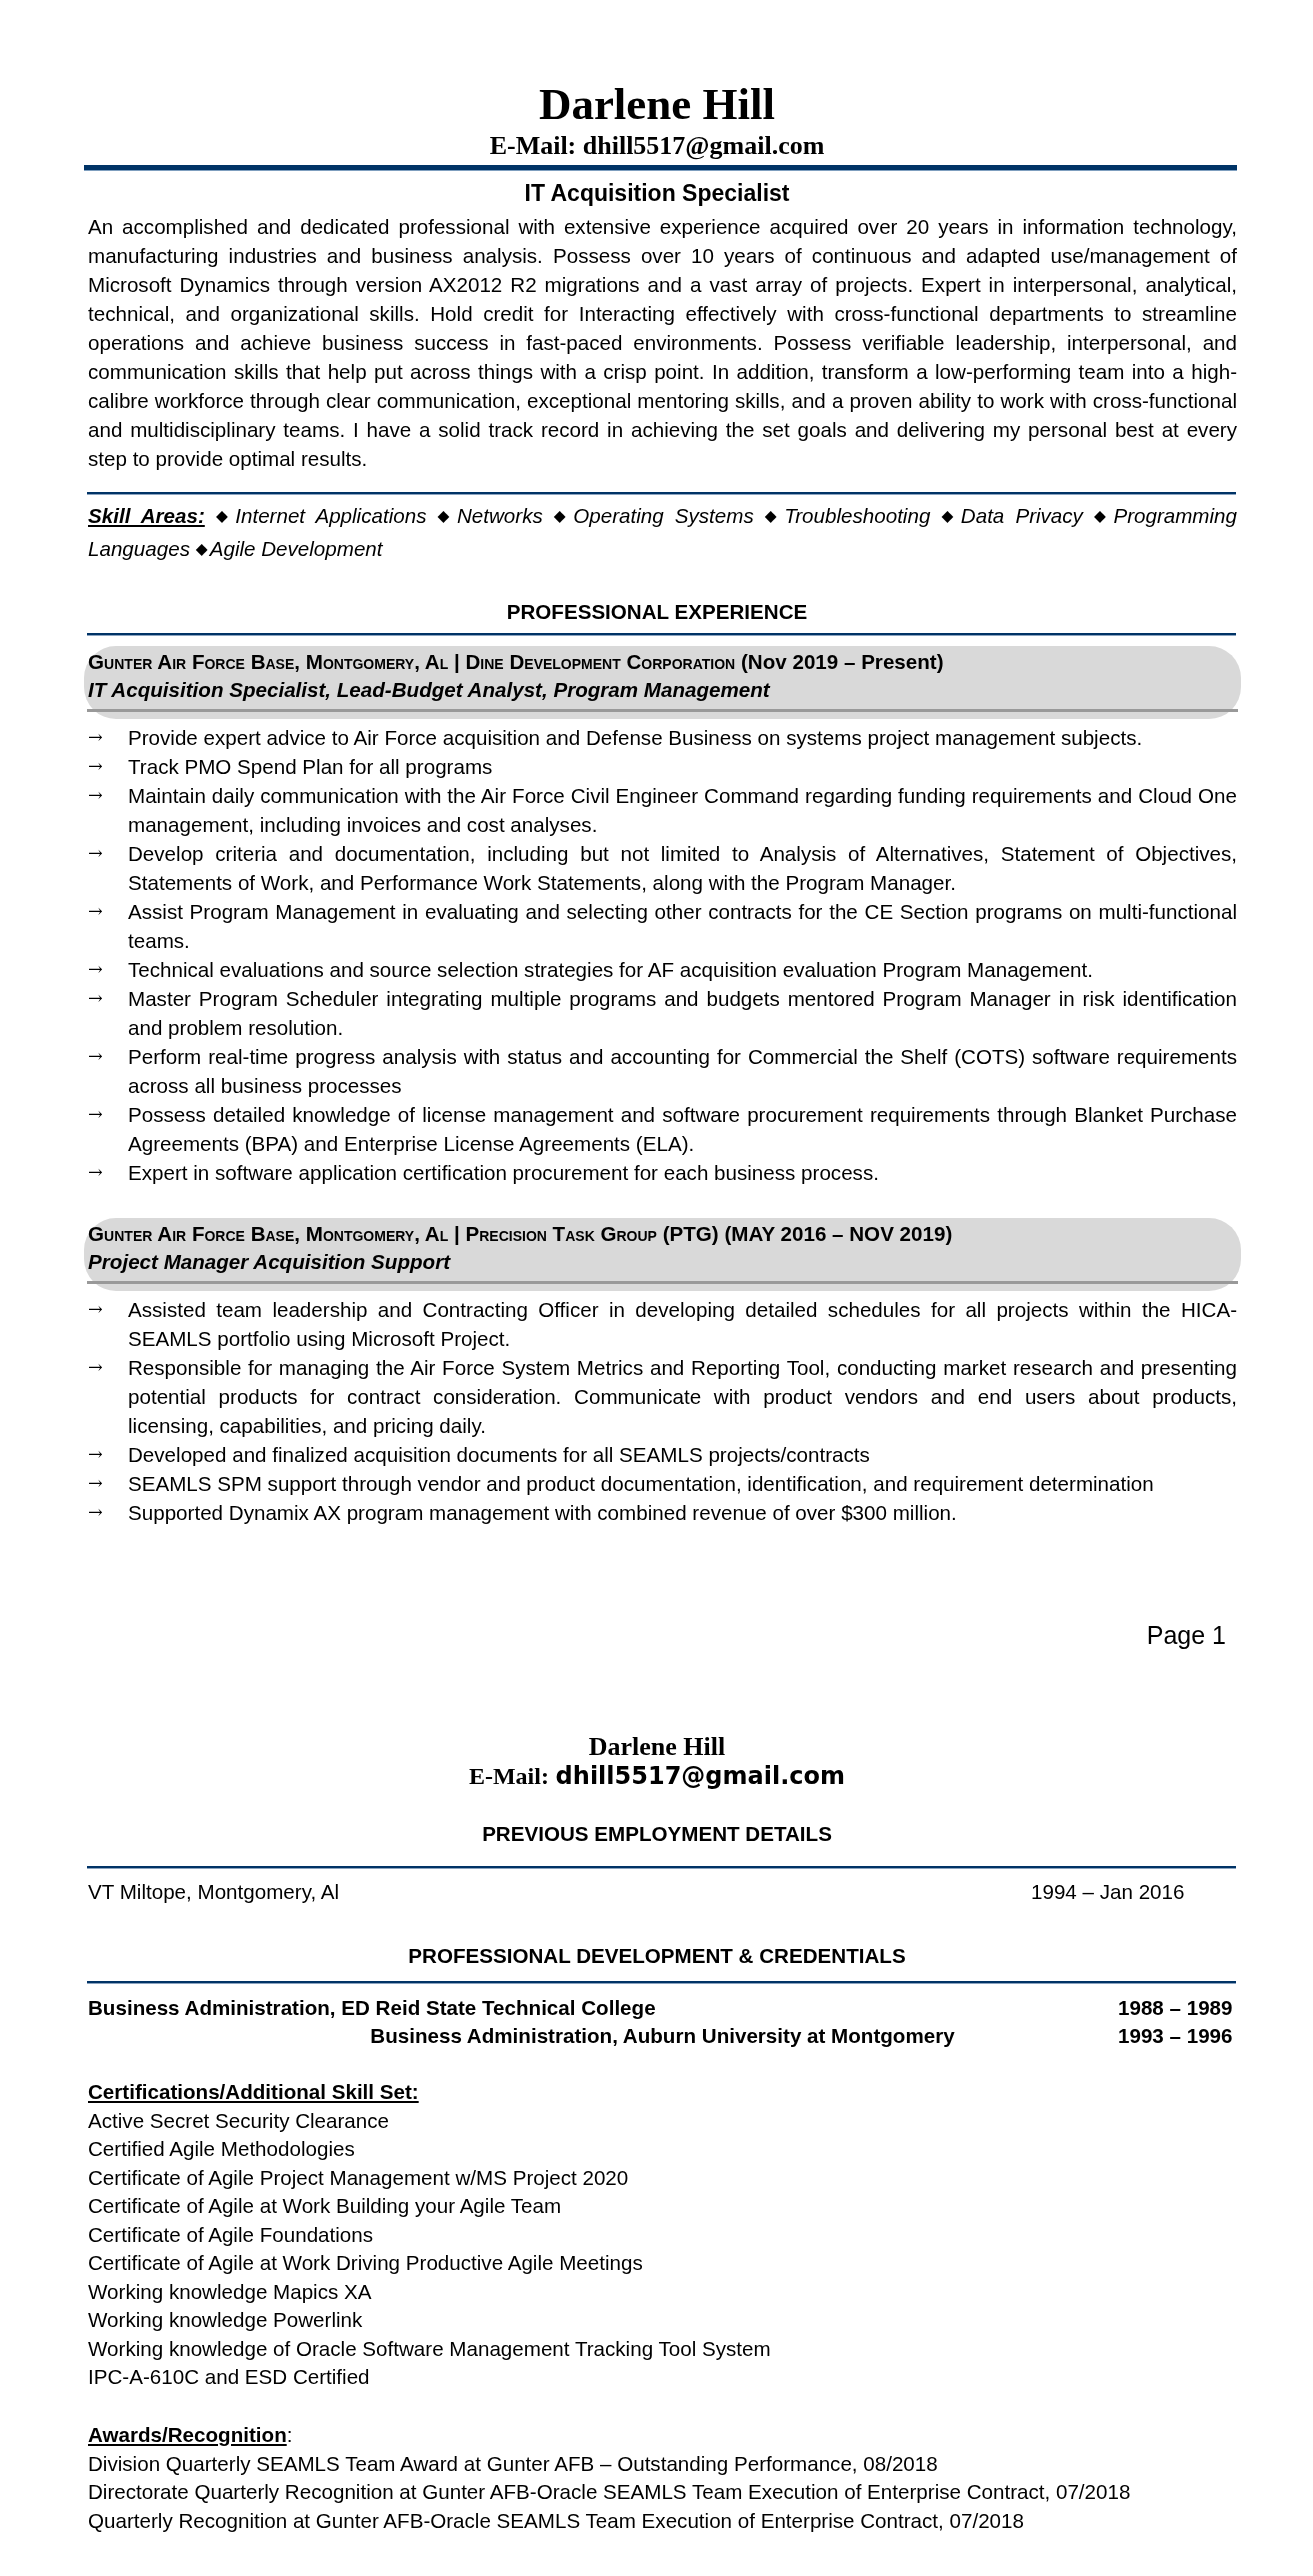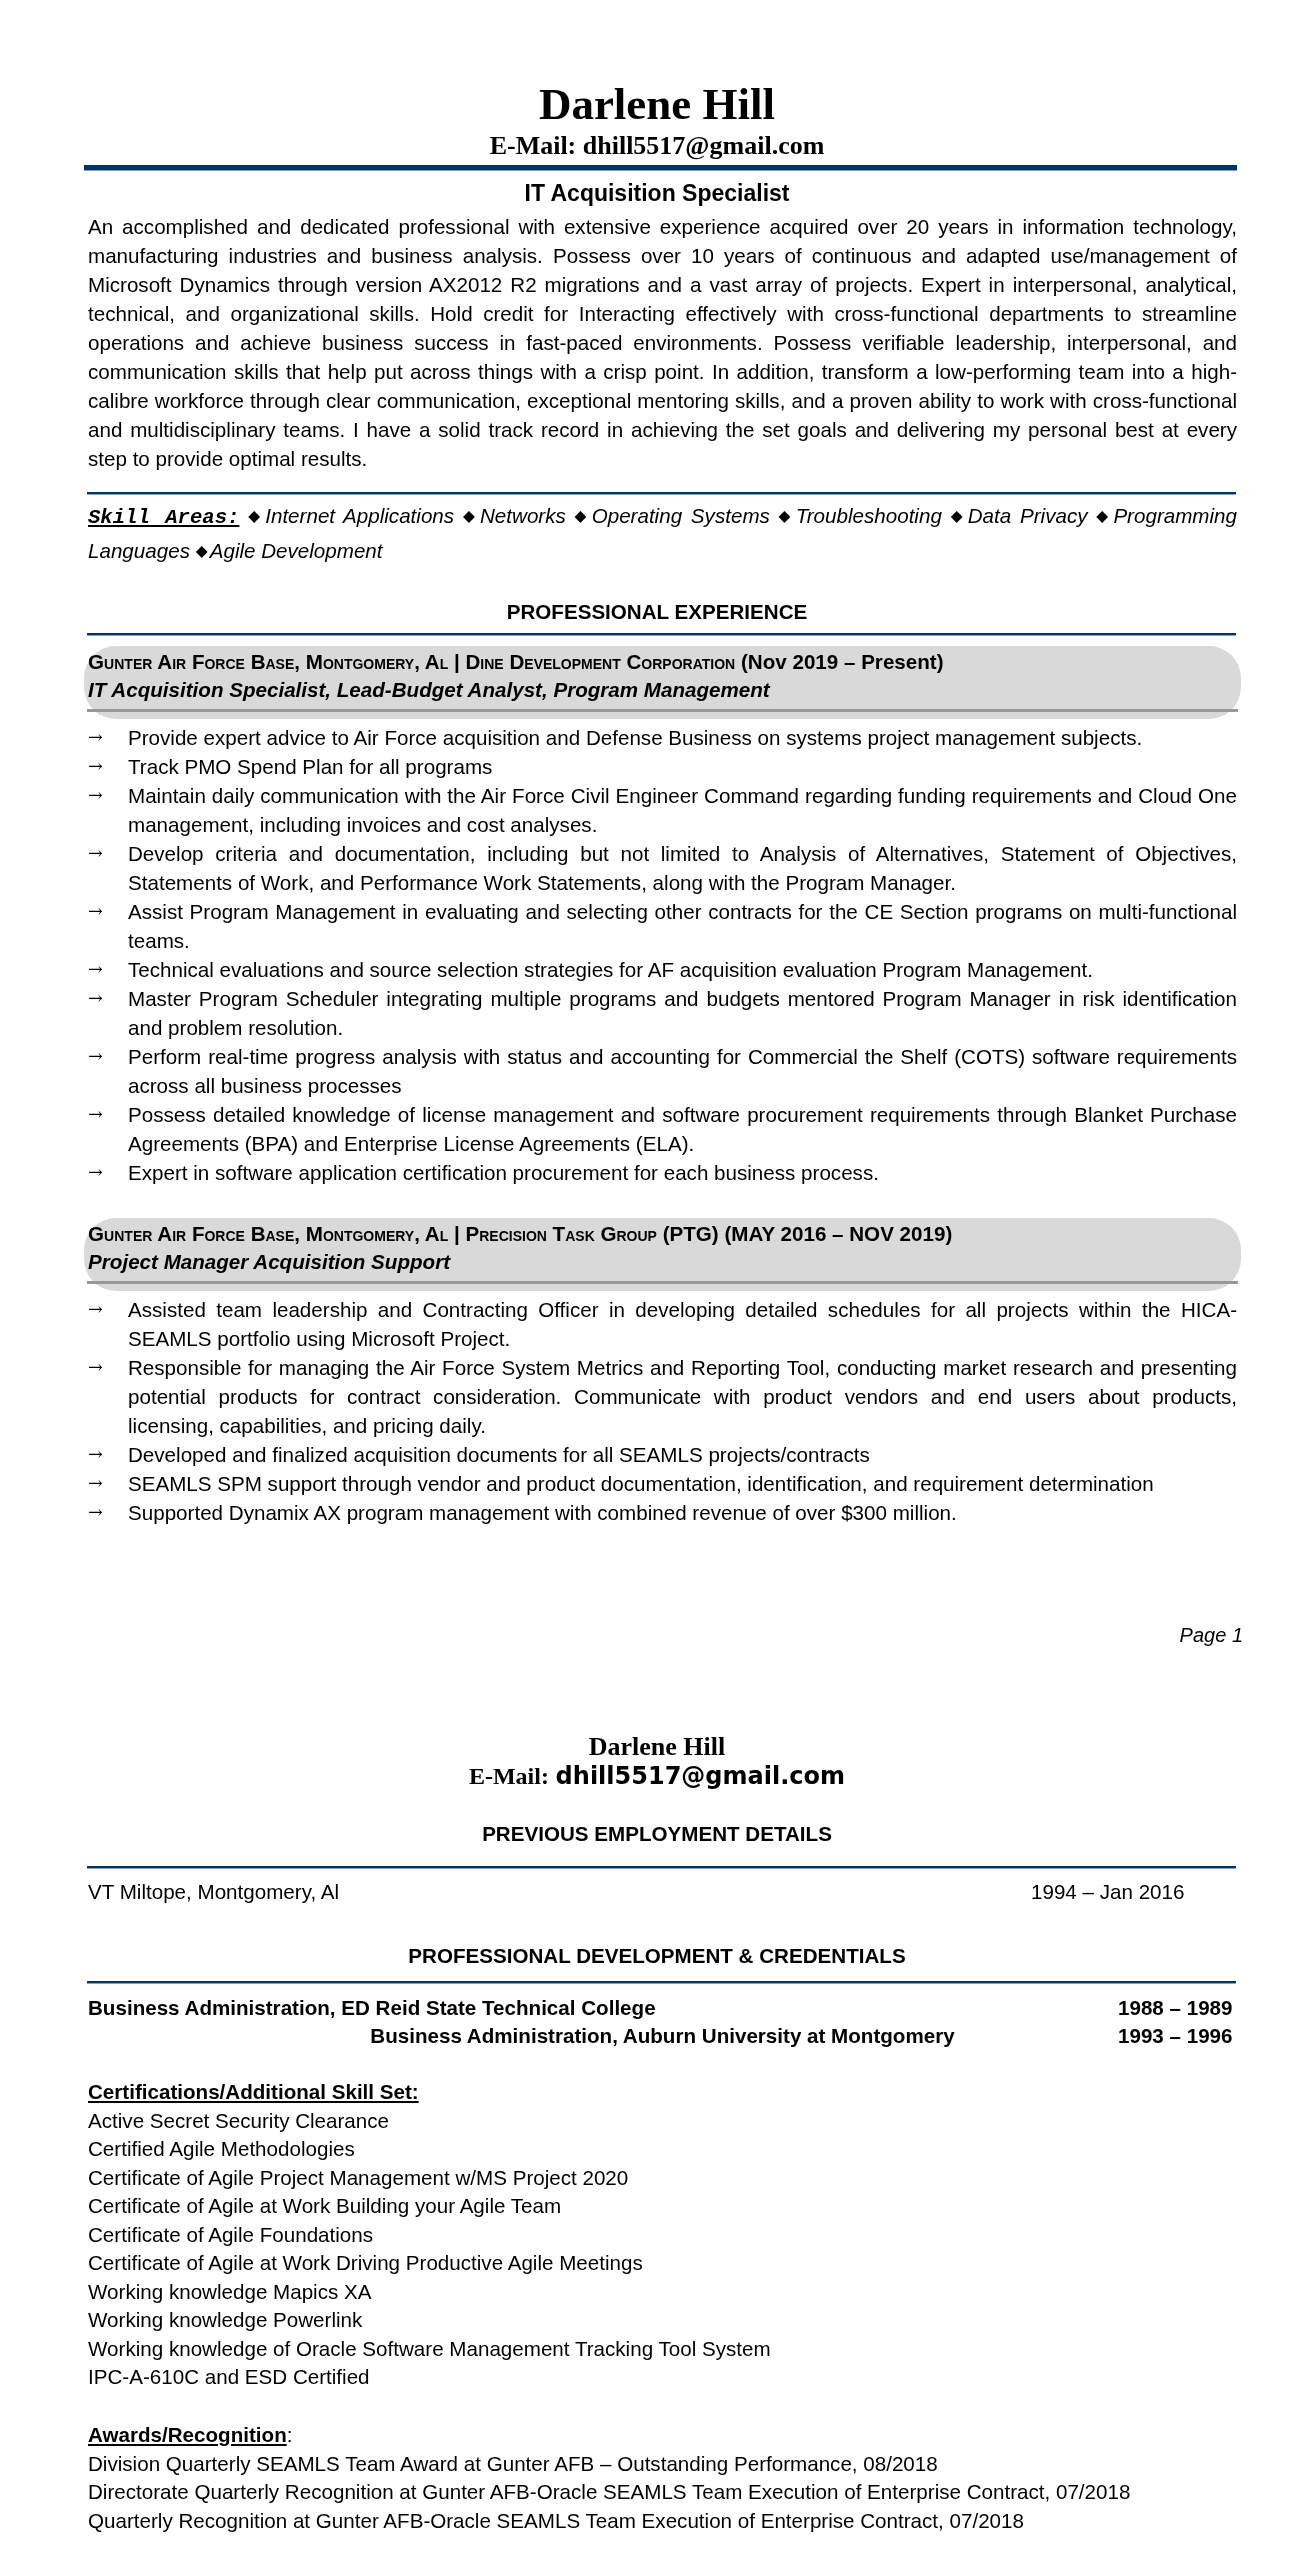--- a/index.html
+++ b/index.html
@@ -7,32 +7,32 @@
   .abs { position: absolute; }
   .center { left: 0; width: 1314px; text-align: center; }
   .serif { font-family: "Liberation Serif", serif; }
   .name { font-family: "Liberation Serif", serif; font-weight: bold; font-size: 45px; line-height: 52px; }
   .email { font-family: "Liberation Serif", serif; font-weight: bold; font-size: 26px; line-height: 29px; }
   .rule-thick { position: absolute; left: 84px; width: 1153px; height: 4.6px; background: #003366; border-bottom: 1px solid #7f9fbf; }
   .rule-thin { position: absolute; left: 87px; width: 1149px; height: 2.1px; background: #003366; border-bottom: 0.5px solid #8aa3bf; }
   .title { font-weight: bold; font-size: 23px; line-height: 27px; }
   .body-text { left: 88px; width: 1149px; font-size: 20.6px; line-height: 29px; text-align: justify; }
   .skills { left: 88px; width: 1149px; font-size: 20.6px; line-height: 33px; font-style: italic; text-align: justify; }
-  .skills .lbl { font-weight: bold; text-decoration: underline; font-family: Liberation Mono, monospace; }
+  .skills .lbl { font-weight: bold; text-decoration: underline; }
   .skills .dia { font-style: normal; font-size: 15.5px; vertical-align: 2.1px; margin-right: 2.1px; }
   .section-head { font-weight: bold; font-size: 20.6px; line-height: 25px; }
   .job-box { position: absolute; left: 84px; width: 1157px; background: #d9d9d9; border-radius: 32px; }
   .job-box .co { position: absolute; left: 4.1px; font-weight: bold; font-size: 20.6px; line-height: 27px; white-space: nowrap; }
   .job-box .sc { font-variant: small-caps; }
   .job-box .role { position: absolute; left: 4.1px; font-weight: bold; font-style: italic; font-size: 20.6px; line-height: 27px; white-space: nowrap; }
   .job-box .grule { position: absolute; left: 3.1px; right: 3.1px; height: 3.1px; background: #999999; }
   ul.bullets { position: absolute; left: 88px; width: 1149px; margin: 0; padding: 0; list-style: none; font-size: 20.6px; line-height: 29px; }
   ul.bullets li { position: relative; padding-left: 40px; text-align: justify; }
   ul.bullets li .arrow { position: absolute; left: 0; top: 0; font-family: "DejaVu Serif", serif; font-size: 17.5px; }
-  .page-num { right: 71px; font-style: italic; font-size: 20px; line-height: 25px; }
+  .page-num { right: 88px; font-size: 25px; line-height: 25px; }
   .row { position: absolute; left: 88px; width: 1149px; font-size: 20.6px; line-height: 28px; }
   .row .right { position: absolute; top: 0; }
   .bold { font-weight: bold; }
   .list { position: absolute; left: 88px; width: 1149px; font-size: 20.6px; line-height: 28.5px; }
   .list .hdr { font-weight: bold; }
   .list .hdr u { text-decoration: underline; }
   .email2 .mono { font-family: "DejaVu Sans", sans-serif; font-weight: bold; }
 </style>
 </head>
 <body>

